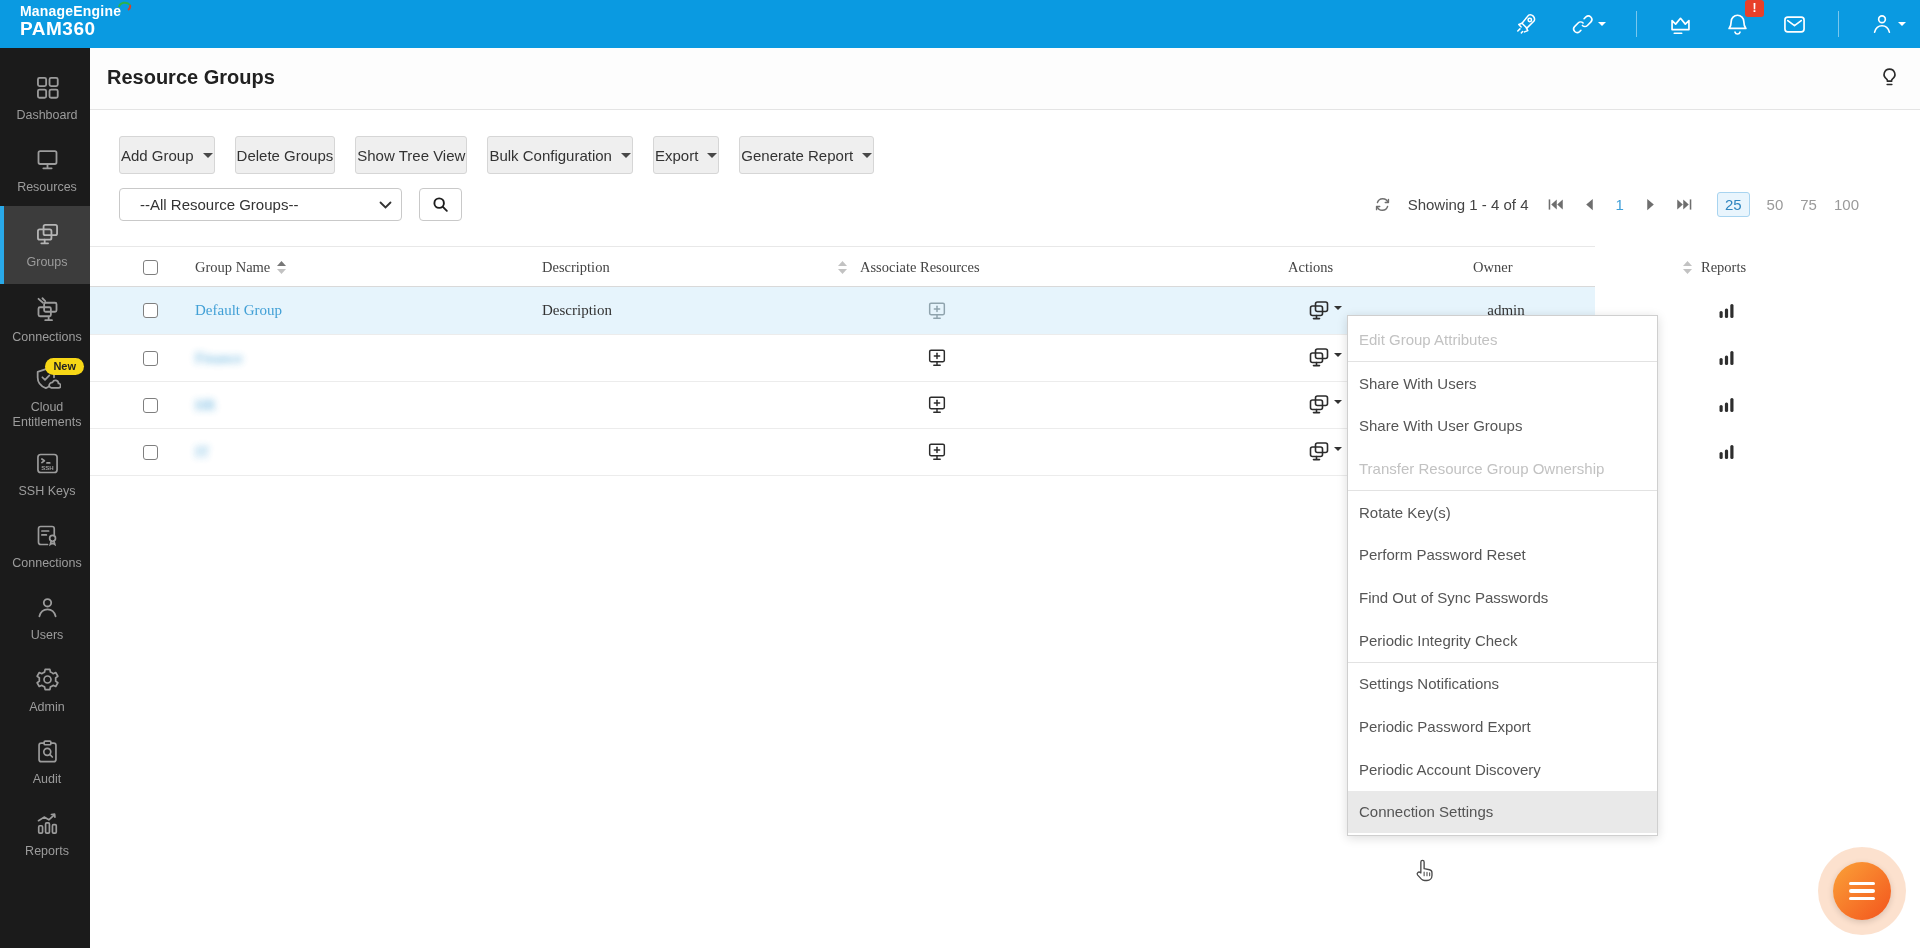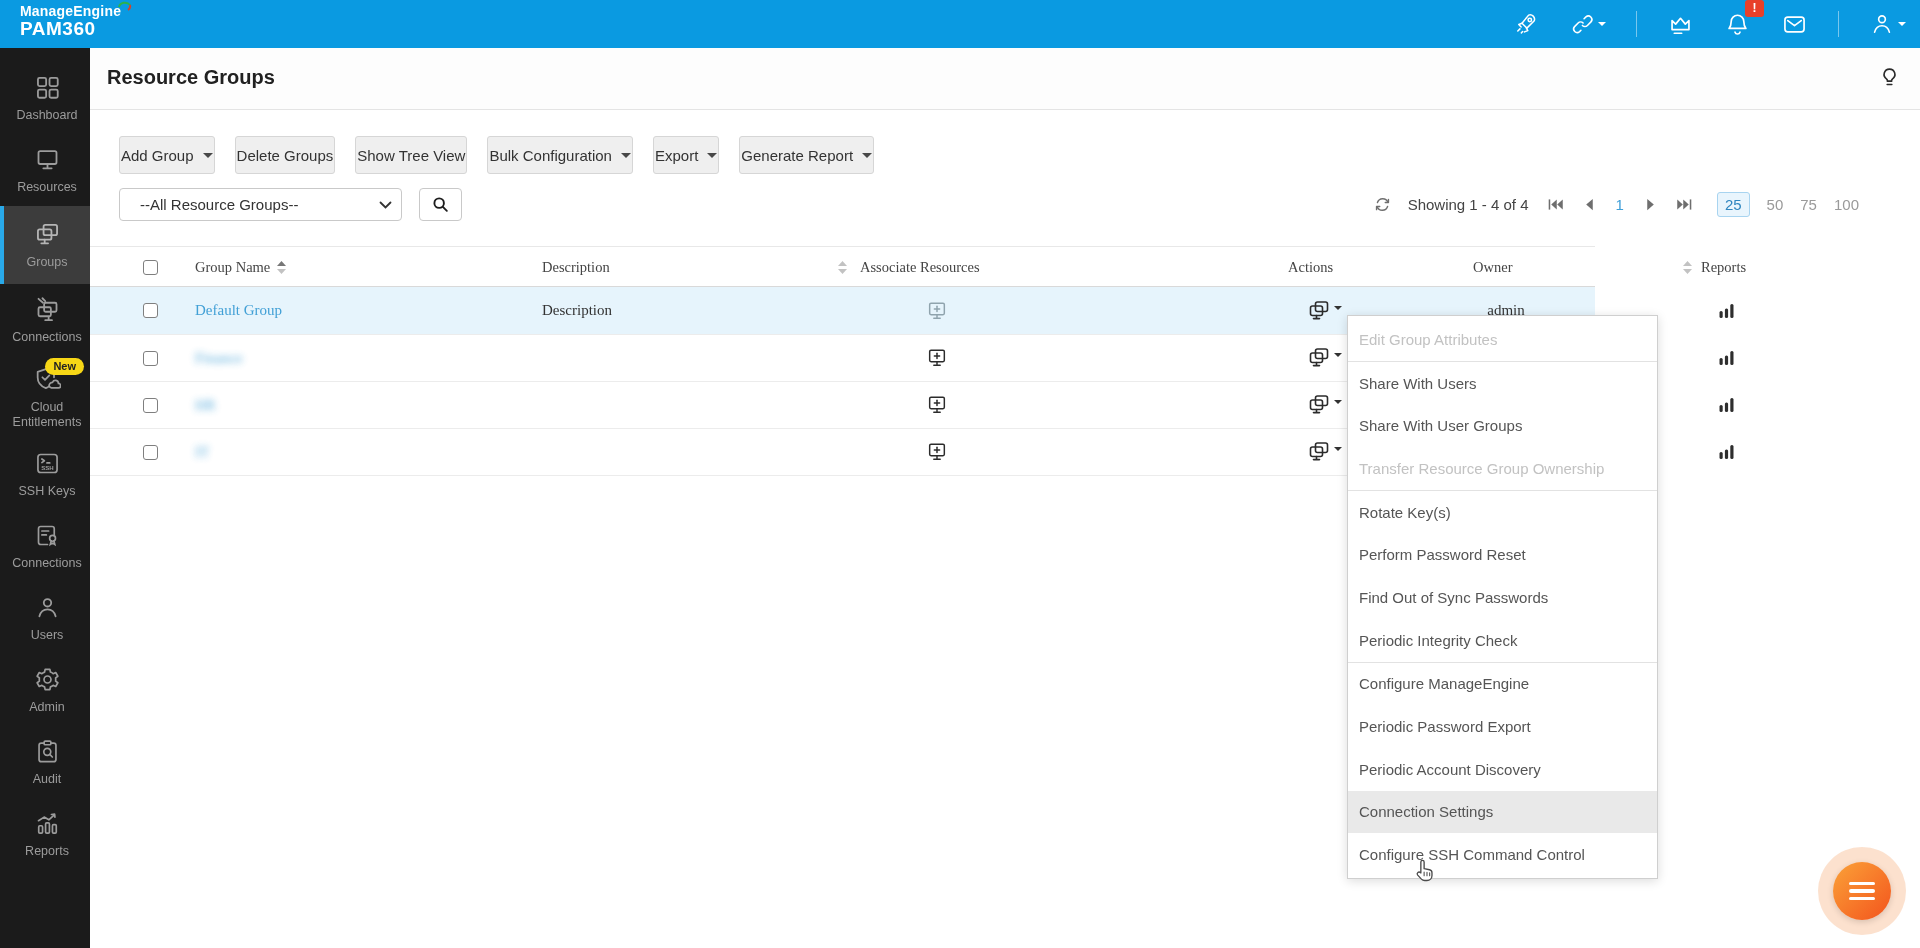--- a/index.html
+++ b/index.html
@@ -584,25 +584,24 @@
   <div class="ctx-sep"></div>
   <div class="ctx-item">Share With Users</div>
   <div class="ctx-item">Share With User Groups</div>
   <div class="ctx-item disabled">Transfer Resource Group Ownership</div>
   <div class="ctx-sep"></div>
   <div class="ctx-item">Rotate Key(s)</div>
   <div class="ctx-item">Perform Password Reset</div>
   <div class="ctx-item">Find Out of Sync Passwords</div>
   <div class="ctx-item">Periodic Integrity Check</div>
   <div class="ctx-sep"></div>
-  <div class="ctx-item">Configure ManageEngine</div>
+  <div class="ctx-item">Settings Notifications</div>
   <div class="ctx-item">Periodic Password Export</div>
   <div class="ctx-item">Periodic Account Discovery</div>
   <div class="ctx-item hovered">Connection Settings</div>
-  <div class="ctx-item">Configure SSH Command Control</div>
 </div>
 
 <div class="hand-cursor">
   <svg width="23" height="27" viewBox="0 0 24 28">
     <path d="M8.2 16.5V5.2a1.7 1.7 0 0 1 3.4 0v6.9l5.6 1.1c1.5.3 2.6 1.6 2.6 3.1v2.9c0 2.9-2.3 5.2-5.2 5.2h-2.4c-1.3 0-2.5-.5-3.4-1.4l-3.9-4.2c-.7-.8-.6-2 .2-2.7.7-.6 1.8-.6 2.5.1l.6.3z" fill="#ffffff" stroke="#4a4a4a" stroke-width="1.4" stroke-linejoin="round"></path>
     <path d="M11.6 15.5v4M14.6 15.9v3.6M17.4 16.4v3.1" stroke="#4a4a4a" stroke-width="1.1" fill="none" stroke-linecap="round"></path>
   </svg>
 </div>
 
 <div class="fab-halo"></div>

